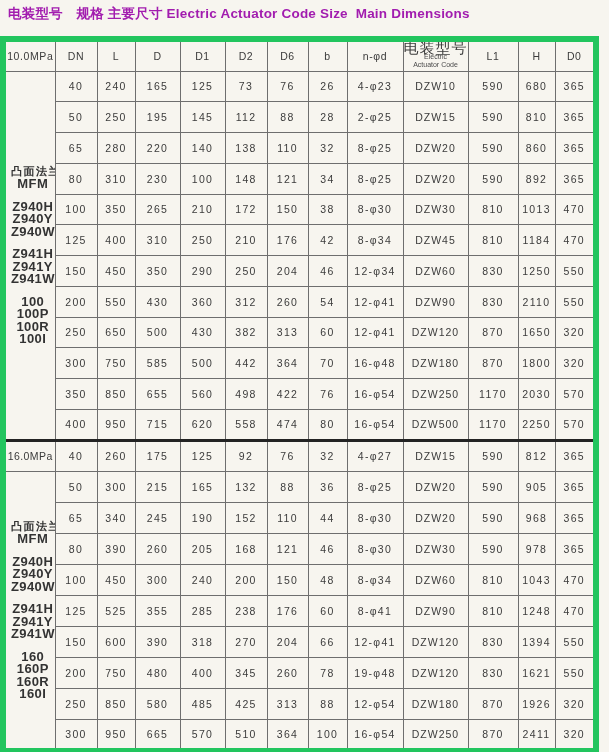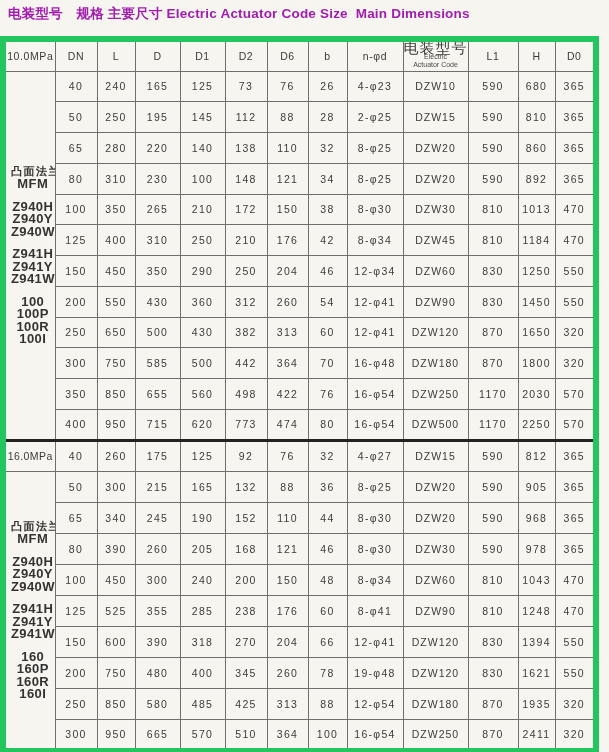--- a/index.html
+++ b/index.html
@@ -209,21 +209,21 @@
         <td class="num">200</td>
         <td class="num">550</td>
         <td class="num">430</td>
         <td class="num">360</td>
         <td class="num">312</td>
         <td class="num">260</td>
         <td class="num">54</td>
         <td class="num">12-φ41</td>
         <td class="code">DZW90</td>
         <td class="num">830</td>
-        <td class="num">1450</td>
+        <td class="num">2110</td>
         <td class="num">550</td>
       </tr>
       <tr class="sec0">
         <td class="num">250</td>
         <td class="num">650</td>
         <td class="num">500</td>
         <td class="num">430</td>
         <td class="num">382</td>
         <td class="num">313</td>
         <td class="num">60</td>
@@ -259,21 +259,21 @@
         <td class="code">DZW250</td>
         <td class="num">1170</td>
         <td class="num">2030</td>
         <td class="num">570</td>
       </tr>
       <tr class="sec0">
         <td class="num">400</td>
         <td class="num">950</td>
         <td class="num">715</td>
         <td class="num">620</td>
-        <td class="num">773</td>
+        <td class="num">558</td>
         <td class="num">474</td>
         <td class="num">80</td>
         <td class="num">16-φ54</td>
         <td class="code">DZW500</td>
         <td class="num">1170</td>
         <td class="num">2250</td>
         <td class="num">570</td>
       </tr>
       <tr class="sec1 section-start">
         <td class="pressure">16.0MPa</td>
@@ -409,21 +409,21 @@
         <td class="num">250</td>
         <td class="num">850</td>
         <td class="num">580</td>
         <td class="num">485</td>
         <td class="num">425</td>
         <td class="num">313</td>
         <td class="num">88</td>
         <td class="num">12-φ54</td>
         <td class="code">DZW180</td>
         <td class="num">870</td>
-        <td class="num">1935</td>
+        <td class="num">1926</td>
         <td class="num">320</td>
       </tr>
       <tr class="sec1">
         <td class="num">300</td>
         <td class="num">950</td>
         <td class="num">665</td>
         <td class="num">570</td>
         <td class="num">510</td>
         <td class="num">364</td>
         <td class="num">100</td>

